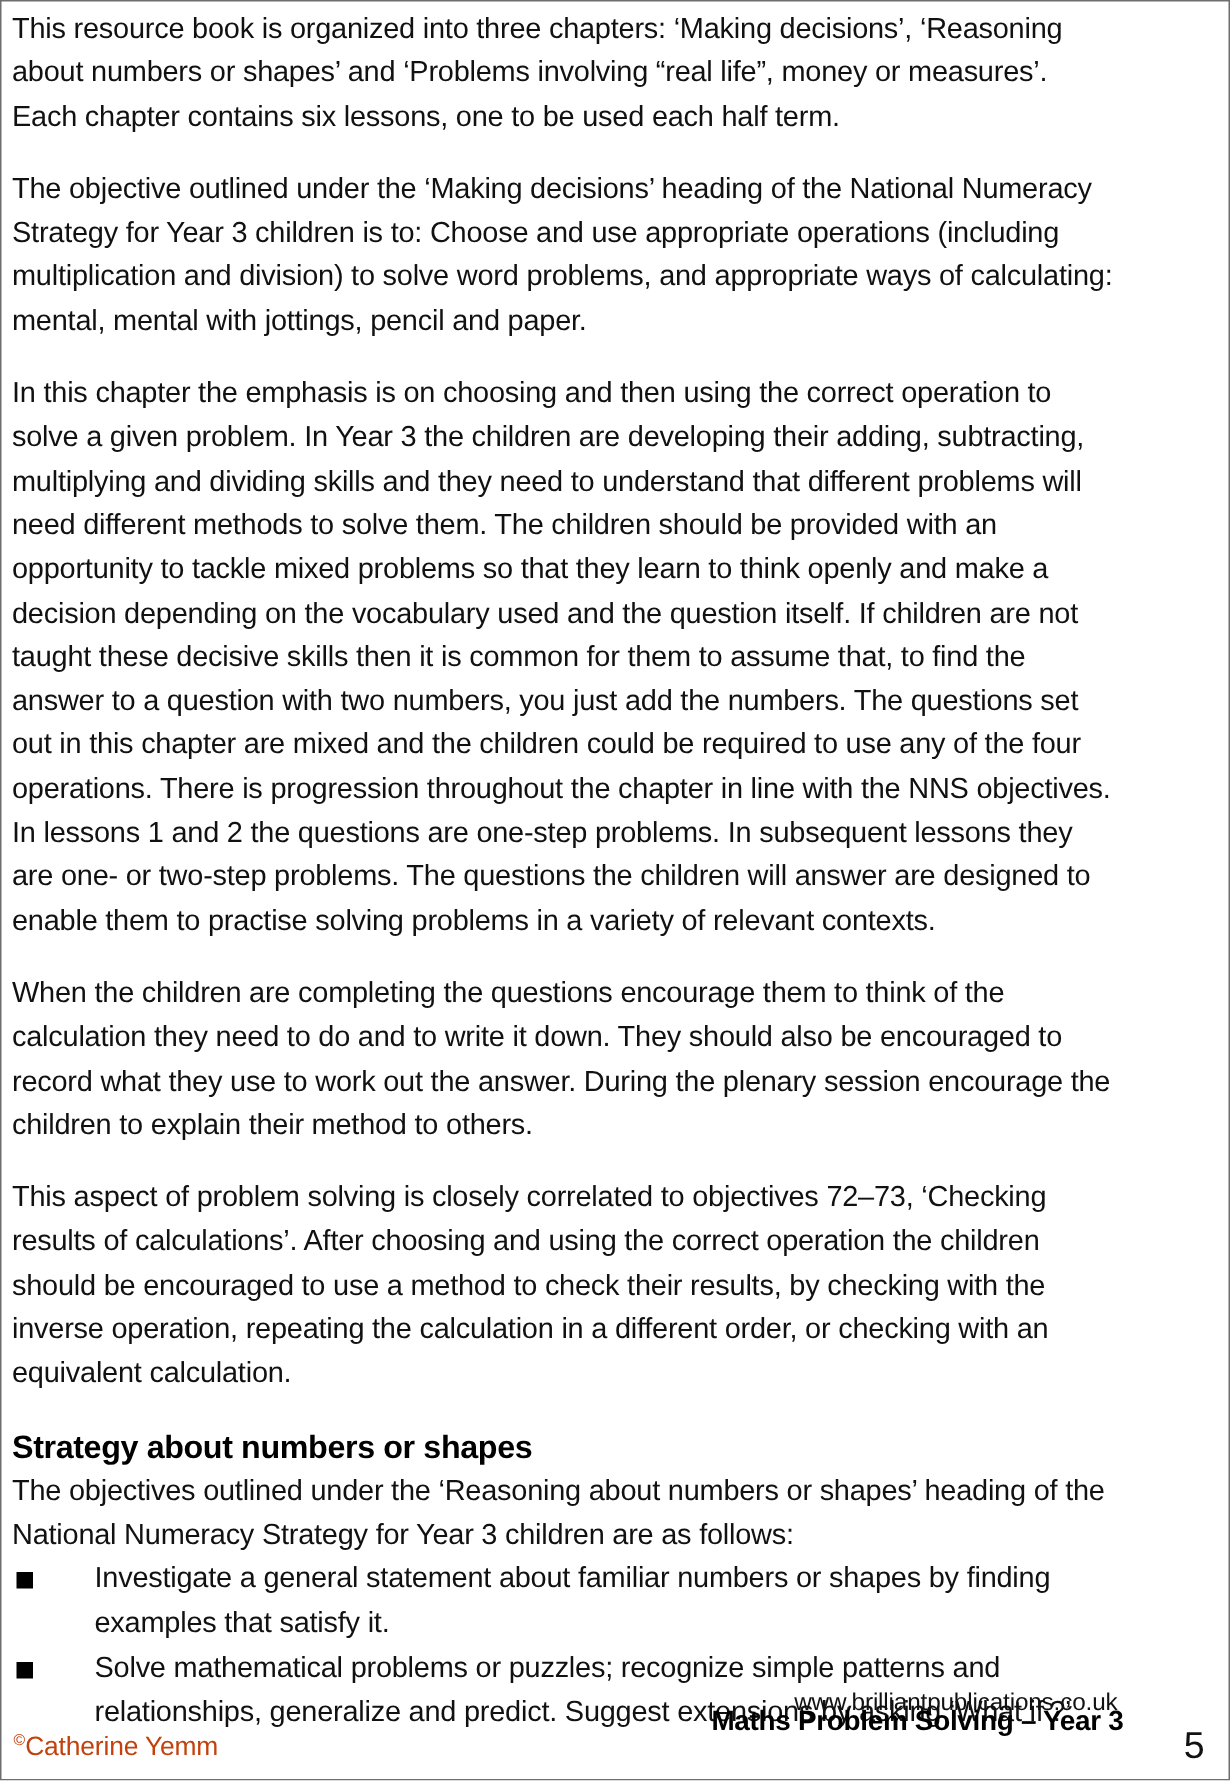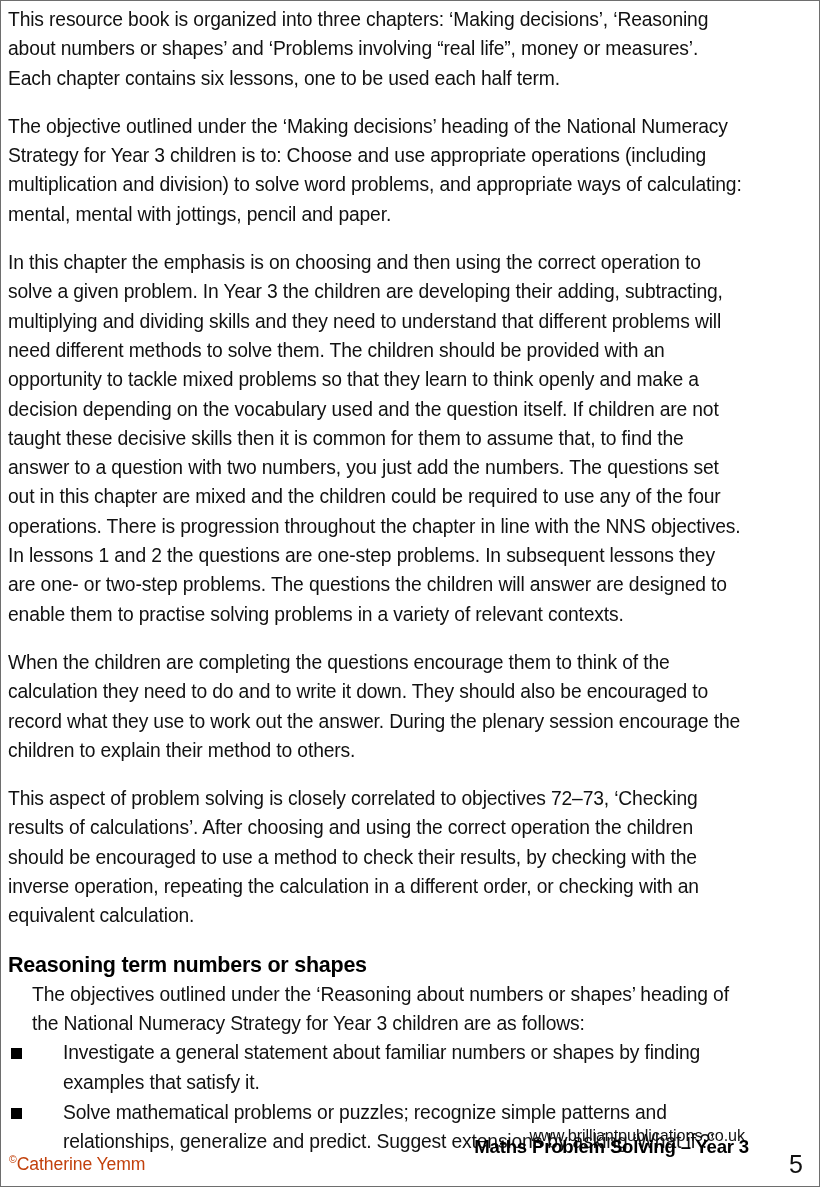--- a/index.html
+++ b/index.html
@@ -29,21 +29,20 @@
   p.body-par {
     margin: 0 0 19px 0;
     font-size: 19.3px;
     line-height: 29.3px;
     letter-spacing: -0.15px;
     color: #111111;
     text-align: left;
   }
   p.tight {
     margin-bottom: 0;
-    margin-left: 24px;
   }
   h2.section-heading {
     margin: 0;
     padding: 0;
     font-size: 21.5px;
     line-height: 30px;
     font-weight: bold;
     letter-spacing: -0.25px;
     color: #000000;
   }
@@ -140,21 +139,21 @@
     <p class="body-par">This resource book is organized into three chapters: ‘Making decisions’, ‘Reasoning about numbers or shapes’ and ‘Problems involving “real life”, money or measures’. Each chapter contains six lessons, one to be used each half term.</p>
 
     <div class="heading-block">
       <p class="body-par">The objective outlined under the ‘Making decisions’ heading of the National Numeracy Strategy for Year 3 children is to: Choose and use appropriate operations (including multiplication and division) to solve word problems, and appropriate ways of calculating: mental, mental with jottings, pencil and paper.</p>
       <p class="body-par">In this chapter the emphasis is on choosing and then using the correct operation to solve a given problem. In Year 3 the children are developing their adding, subtracting, multiplying and dividing skills and they need to understand that different problems will need different methods to solve them. The children should be provided with an opportunity to tackle mixed problems so that they learn to think openly and make a decision depending on the vocabulary used and the question itself. If children are not taught these decisive skills then it is common for them to assume that, to find the answer to a question with two numbers, you just add the numbers. The questions set out in this chapter are mixed and the children could be required to use any of the four operations. There is progression throughout the chapter in line with the NNS objectives. In lessons 1 and 2 the questions are one-step problems. In subsequent lessons they are one- or two-step problems. The questions the children will answer are designed to enable them to practise solving problems in a variety of relevant contexts.</p>
       <p class="body-par">When the children are completing the questions encourage them to think of the calculation they need to do and to write it down. They should also be encouraged to record what they use to work out the answer. During the plenary session encourage the children to explain their method to others.</p>
       <p class="body-par">This aspect of problem solving is closely correlated to objectives 72–73, ‘Checking results of calculations’. After choosing and using the correct operation the children should be encouraged to use a method to check their results, by checking with the inverse operation, repeating the calculation in a different order, or checking with an equivalent calculation.</p>
     </div>
 
     <div class="heading-block">
-      <h2 class="section-heading">Reasoning term numbers or shapes</h2>
+      <h2 class="section-heading">Strategy about numbers or shapes</h2>
       <p class="body-par tight">The objectives outlined under the ‘Reasoning about numbers or shapes’ heading of the National Numeracy Strategy for Year 3 children are as follows:</p>
       <ul class="objective-list">
         <li>
           <span class="bullet-marker"></span>
           <span class="item-text">Investigate a general statement about familiar numbers or shapes by finding examples that satisfy it.</span>
         </li>
         <li>
           <span class="bullet-marker"></span>
           <span class="item-text">Solve mathematical problems or puzzles; recognize simple patterns and relationships, generalize and predict. Suggest extensions by asking ‘What if ?’</span>
         </li>

